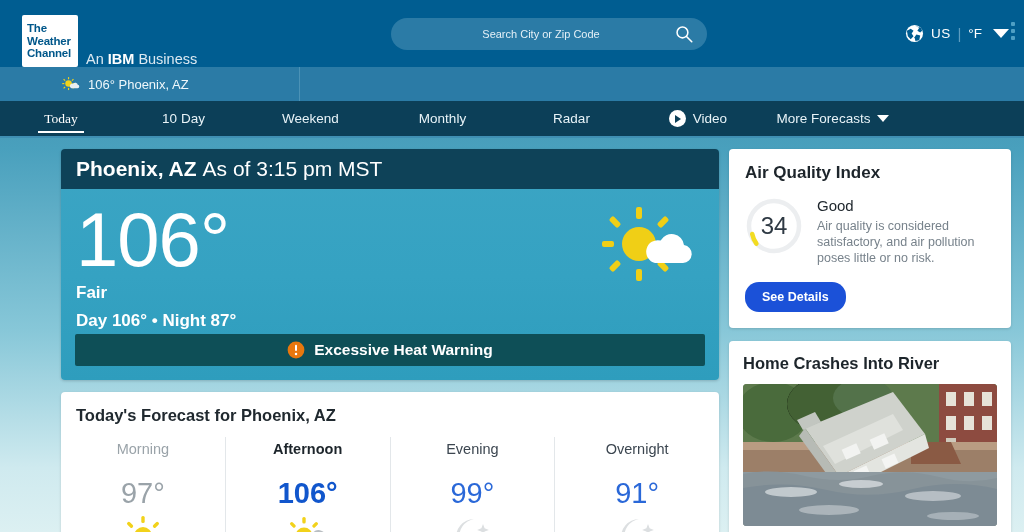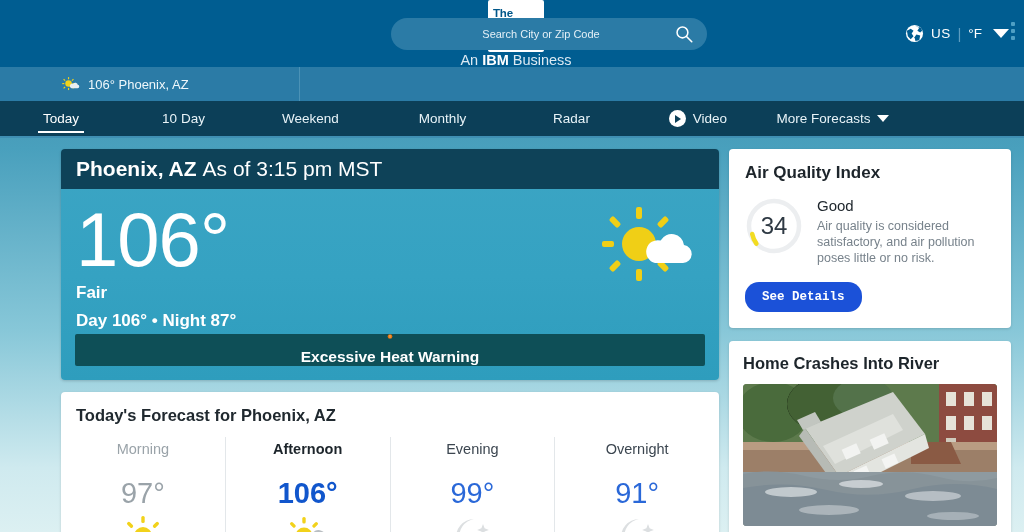--- a/index.html
+++ b/index.html
@@ -11,24 +11,23 @@
   body {
     background: linear-gradient(to bottom, #3d86a8 0%, #49a0bd 28%, #87c7d8 62%, #cfeaef 88%, #dcf0f2 100%);
     position: relative;
   }
 
   
   .header {
     height: 67px;
     background: #005d91;
     display: flex;
-    align-items: center;
+    align-items: flex-end;
     position: relative;
     padding: 0 14px;
-    flex-direction: column;
   }
   .logo-box {
     width: 56px; height: 52px;
     background: #ffffff;
     border-radius: 2px;
     display: flex; flex-direction: column;
     align-items: flex-start; justify-content: center;
     padding: 3px 5px;
     margin-left: 8px;
     flex: 0 0 auto;
@@ -117,21 +116,21 @@
     border-bottom: 2px solid #3f8fb3;
   }
   .nav-item {
     display: flex; align-items: center; justify-content: center;
     color: #e8f3f8;
     font-size: 13.5px;
     position: relative;
     cursor: pointer;
     white-space: nowrap;
   }
-  .nav-item.active { color: #ffffff; }
+  .nav-item.active { color: #ffffff; font-family: Liberation Serif, serif; }
   .nav-item.active::after {
     content:""; position:absolute; left:50%; transform:translateX(-50%);
     bottom: 3px; width: 46px; height: 2px; background: #ffffff;
   }
   .nav-play {
     width: 17px; height: 17px; border-radius: 50%;
     background: #ffffff; margin-right: 7px;
     display:flex;align-items:center;justify-content:center;
   }
   .nav-play i {
@@ -195,21 +194,20 @@
     width: 96px; height: 78px;
   }
   .cc-alert {
     margin: 0 14px 14px 14px;
     height: 32px;
     background: #0e4f57;
     border-radius: 2px;
     display: flex; align-items: center; justify-content: center;
     gap: 9px;
     cursor: pointer;
-    flex-direction: column;
   }
   .cc-alert-txt { color:#ffffff; font-size:15.5px; font-weight:bold; }
   .alert-icon { width:18px;height:18px; }
 
   
   .fc-card {
     margin-top: 12px;
     background: #ffffff;
     border-radius: 4px;
     box-shadow: 0 1px 3px rgba(0,0,0,.14);
@@ -261,21 +259,21 @@
     margin-top: 16px;
     display: inline-block;
     background: #1b51d8;
     color: #ffffff;
     font-size: 12.5px;
     font-weight: bold;
     padding: 8px 17px;
     border: none;
     border-radius: 14px;
     cursor: pointer;
-    font-family: Liberation Mono, monospace;
+    font-family: Liberation Sans, sans-serif;
   }
 
   
   .news-card { margin-top: 13px; padding: 13px 14px 14px 14px; }
   .news-title { color:#1d252b; font-size:16.5px; font-weight:bold; margin-bottom: 11px; }
   .news-img {
     width: 100%; height: 142px;
     border-radius: 4px;
     overflow: hidden;
     position: relative;

